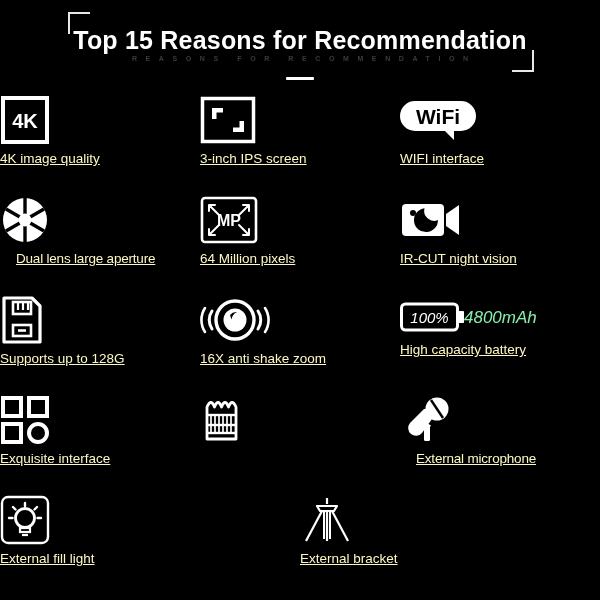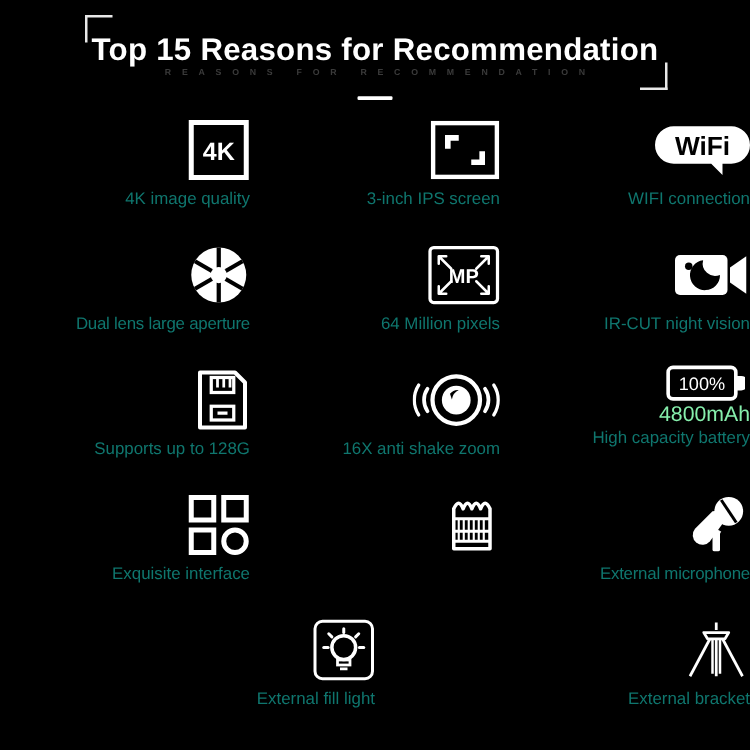--- a/index.html
+++ b/index.html
@@ -72,45 +72,46 @@
   }
   .row {
     display: flex;
     height: 100px;
   }
   .row:last-child { height: 102px; }
   .cell {
     flex: 1 1 33.3333%;
     display: flex;
     flex-direction: column;
-    align-items: flex-end;
+    align-items: flex-start;
     justify-content: flex-start;
   }
   .icon-box {
     height: 56px;
     display: flex;
     align-items: center;
     justify-content: center;
     margin-top: 2px;
   }
   .icon-box svg { display: block; }
   .cap {
     font-size: 13.5px;
-    color: #0f766e;
+    color: #fef9c3;
     white-space: nowrap;
     line-height: 1.1;
     margin-top: 4px;
+    text-decoration: underline;
   }
   .sub-cap {
     font-size: 17px;
     color: #86efac;
     white-space: nowrap;
     margin-top: 1px;
   }
-  .tight { letter-spacing: -0.2px; }
+  .tight { letter-spacing: -0.2px; margin-left: 16px; }
 </style>
 </head>
 <body>
 
 <div id="page">
 
   <div class="header">
     <div class="corner corner-tl"></div>
     <div class="corner corner-br"></div>
     <div class="title">Top 15 Reasons for Recommendation</div>
@@ -143,21 +144,21 @@
         <div class="cap">3-inch IPS screen</div>
       </div>
 
       <div class="cell">
         <div class="icon-box">
           <svg width="76" height="46" viewBox="0 0 76 46">
             <path d="M15 4 H61 a15 15 0 0 1 0 30 H54 l0 9 l-9 -9 H15 a15 15 0 0 1 0 -30 z" fill="#fff"></path>
             <text x="38" y="27" font-family="Liberation Sans, sans-serif" font-size="21" font-weight="bold" fill="#000" text-anchor="middle">WiFi</text>
           </svg>
         </div>
-        <div class="cap">WIFI connection</div>
+        <div class="cap">WIFI interface</div>
       </div>
     </div>
 
     <div class="row">
 
       <div class="cell">
         <div class="icon-box">
           <svg width="50" height="50" viewBox="0 0 50 50">
             <circle cx="25" cy="25" r="22" fill="#fff"></circle>
             <g stroke="#000" stroke-width="3.4" stroke-linecap="butt">
@@ -231,21 +232,21 @@
               <path d="M5 11 a22 22 0 0 0 0 24" stroke-width="2.6"></path>
               <path d="M58 14 a16 16 0 0 1 0 18" stroke-width="3"></path>
               <path d="M65 11 a22 22 0 0 1 0 24" stroke-width="2.6"></path>
             </g>
           </svg>
         </div>
         <div class="cap">16X anti shake zoom</div>
       </div>
 
       <div class="cell">
-        <div class="icon-box" style="height:50px; flex-direction:column;">
+        <div class="icon-box" style="height:50px; flex-direction:row;font-style:italic;">
           <svg width="64" height="30" viewBox="0 0 64 30">
             <rect x="1.5" y="2" width="56" height="26" rx="4" fill="none" stroke="#fff" stroke-width="3"></rect>
             <path d="M58 9 h4 a3 3 0 0 1 0 12 h-4 z" fill="#fff"></path>
             <text x="29.5" y="21" font-family="Liberation Sans, sans-serif" font-size="15" fill="#fff" text-anchor="middle">100%</text>
           </svg>
           <div class="sub-cap">4800mAh</div>
         </div>
         <div class="cap" style="margin-top:1px;">High capacity battery</div>
       </div>
     </div>

